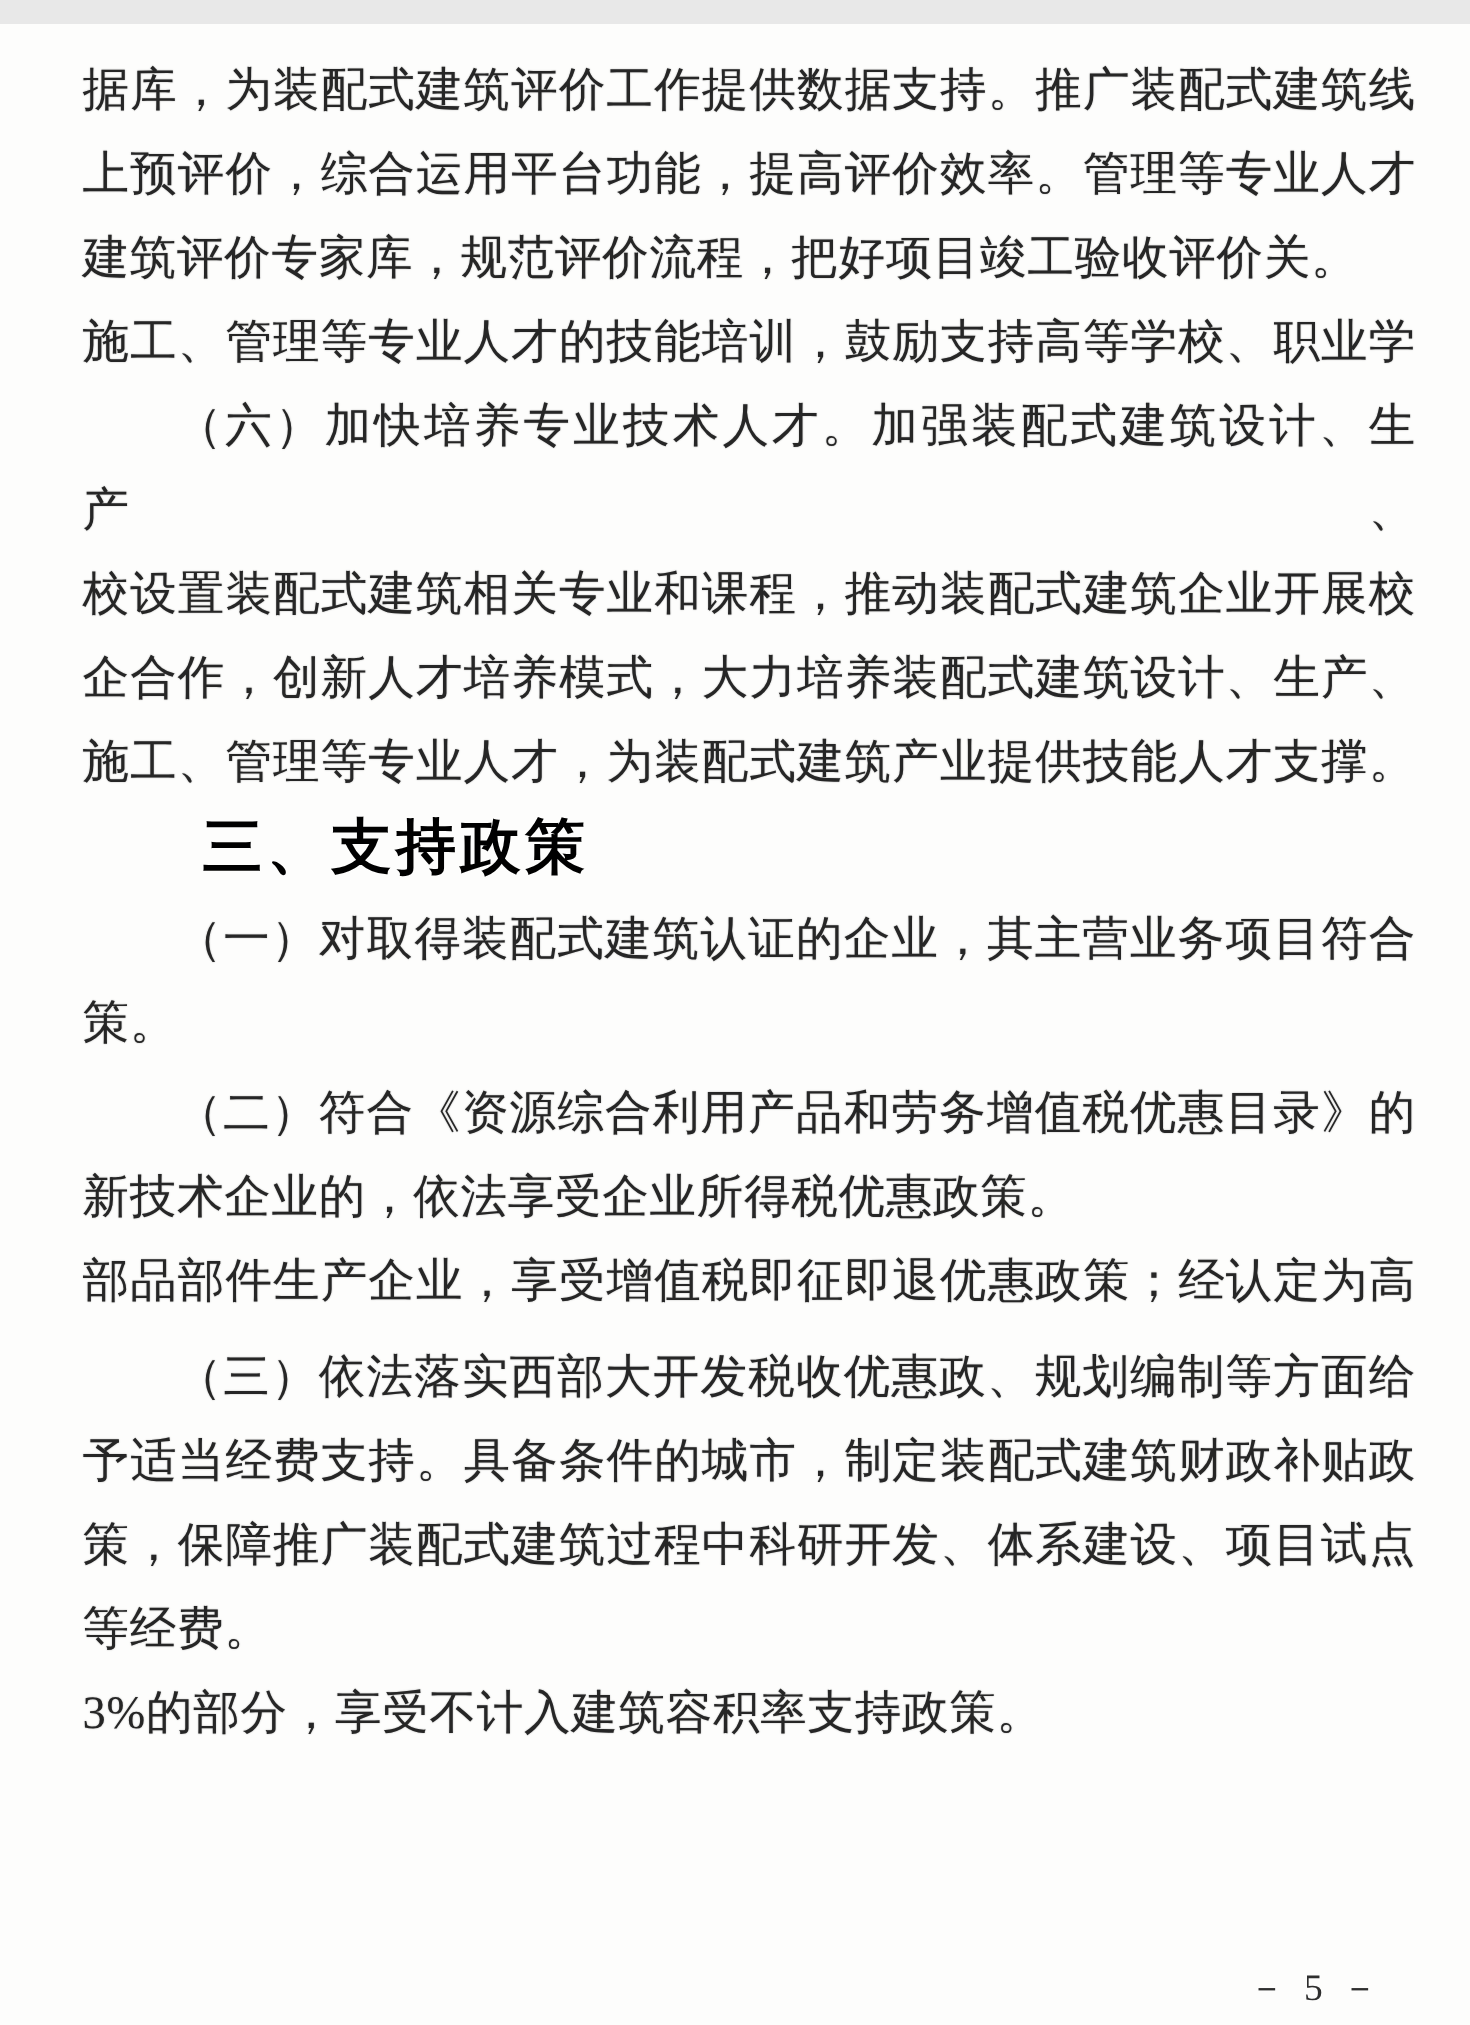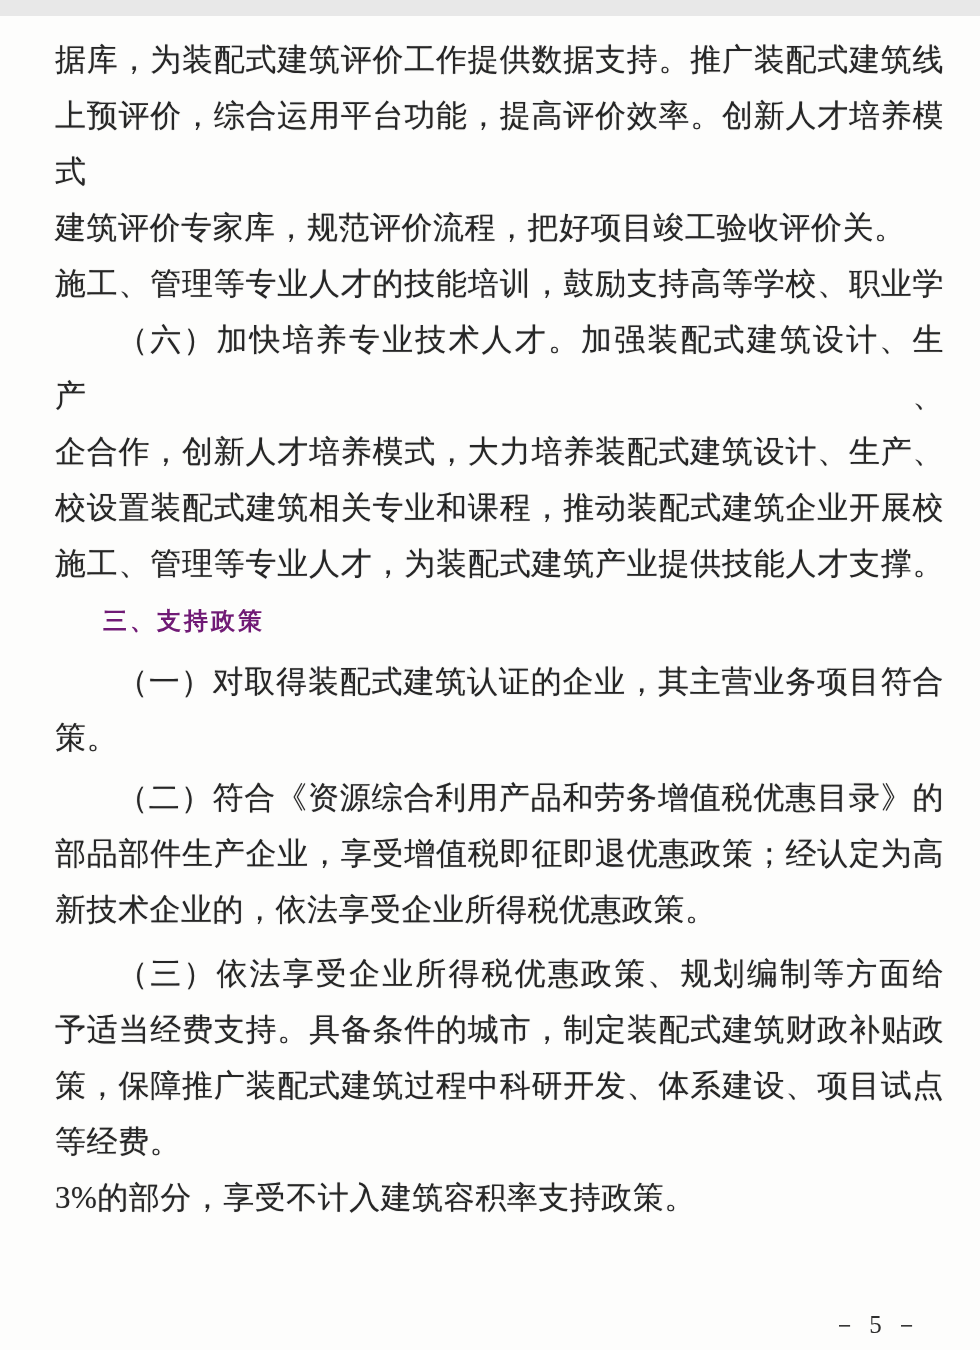--- a/index.html
+++ b/index.html
@@ -39,64 +39,64 @@
     text-justify: inter-character;
   }
   .ind {
     text-indent: 2em;
   }
   .gap4  { margin-top: 4px; }
   .gap8  { margin-top: 8px; }
   .gap12 { margin-top: 12px; }
   .heading {
     margin: 0;
-    font-size: 24px;
+    font-size: 40px;
     line-height: 58px;
     font-weight: 700;
     font-family: Liberation Serif, serif;
     text-indent: 2em;
     letter-spacing: 3px;
-    color: #701a75;
+    color: #000000;
   }
   .footer {
     position: absolute;
     top: 1292px;
     right: 58px;
     font-size: 25px;
     letter-spacing: 3px;
     color: #2e2e2e;
     font-family: "Liberation Serif", "DejaVu Serif", serif;
   }
 </style>
 </head>
 <body>
 
 <div class="page">
   <main class="body-text">
 
     <p class="ln just">据库，为装配式建筑评价工作提供数据支持。推广装配式建筑线</p>
-    <p class="ln just">上预评价，综合运用平台功能，提高评价效率。创新人才培养模式</p>
+    <p class="ln just">上预评价，综合运用平台功能，提高评价效率。管理等专业人才</p>
     <p class="ln">建筑评价专家库，规范评价流程，把好项目竣工验收评价关。</p>
 
     <p class="ln just">施工、管理等专业人才的技能培训，鼓励支持高等学校、职业学</p>
     <p class="ln just ind">（六）加快培养专业技术人才。加强装配式建筑设计、生产、</p>
+    <p class="ln just">校设置装配式建筑相关专业和课程，推动装配式建筑企业开展校</p>
     <p class="ln just">企合作，创新人才培养模式，大力培养装配式建筑设计、生产、</p>
-    <p class="ln just">校设置装配式建筑相关专业和课程，推动装配式建筑企业开展校</p>
     <p class="ln just">施工、管理等专业人才，为装配式建筑产业提供技能人才支撑。</p>
 
     <h2 class="heading">三、支持政策</h2>
 
     <p class="ln just ind gap4">（一）对取得装配式建筑认证的企业，其主营业务项目符合</p>
     <p class="ln">策。</p>
 
     <p class="ln just ind gap4">（二）符合《资源综合利用产品和劳务增值税优惠目录》的</p>
+    <p class="ln">新技术企业的，依法享受企业所得税优惠政策。</p>
     <p class="ln just">部品部件生产企业，享受增值税即征即退优惠政策；经认定为高</p>
-    <p class="ln">新技术企业的，依法享受企业所得税优惠政策。</p>
 
-    <p class="ln just ind gap8">（三）依法享受企业所得税优惠政策、规划编制等方面给</p>
+    <p class="ln just ind gap8">（三）依法落实西部大开发税收优惠政、规划编制等方面给</p>
     <p class="ln just">予适当经费支持。具备条件的城市，制定装配式建筑财政补贴政</p>
     <p class="ln just">策，保障推广装配式建筑过程中科研开发、体系建设、项目试点</p>
     <p class="ln">等经费。</p>
 
     <p class="ln">3%的部分，享受不计入建筑容积率支持政策。</p>
 
   </main>
 
   <div class="footer">－ 5 －</div>
 </div>

